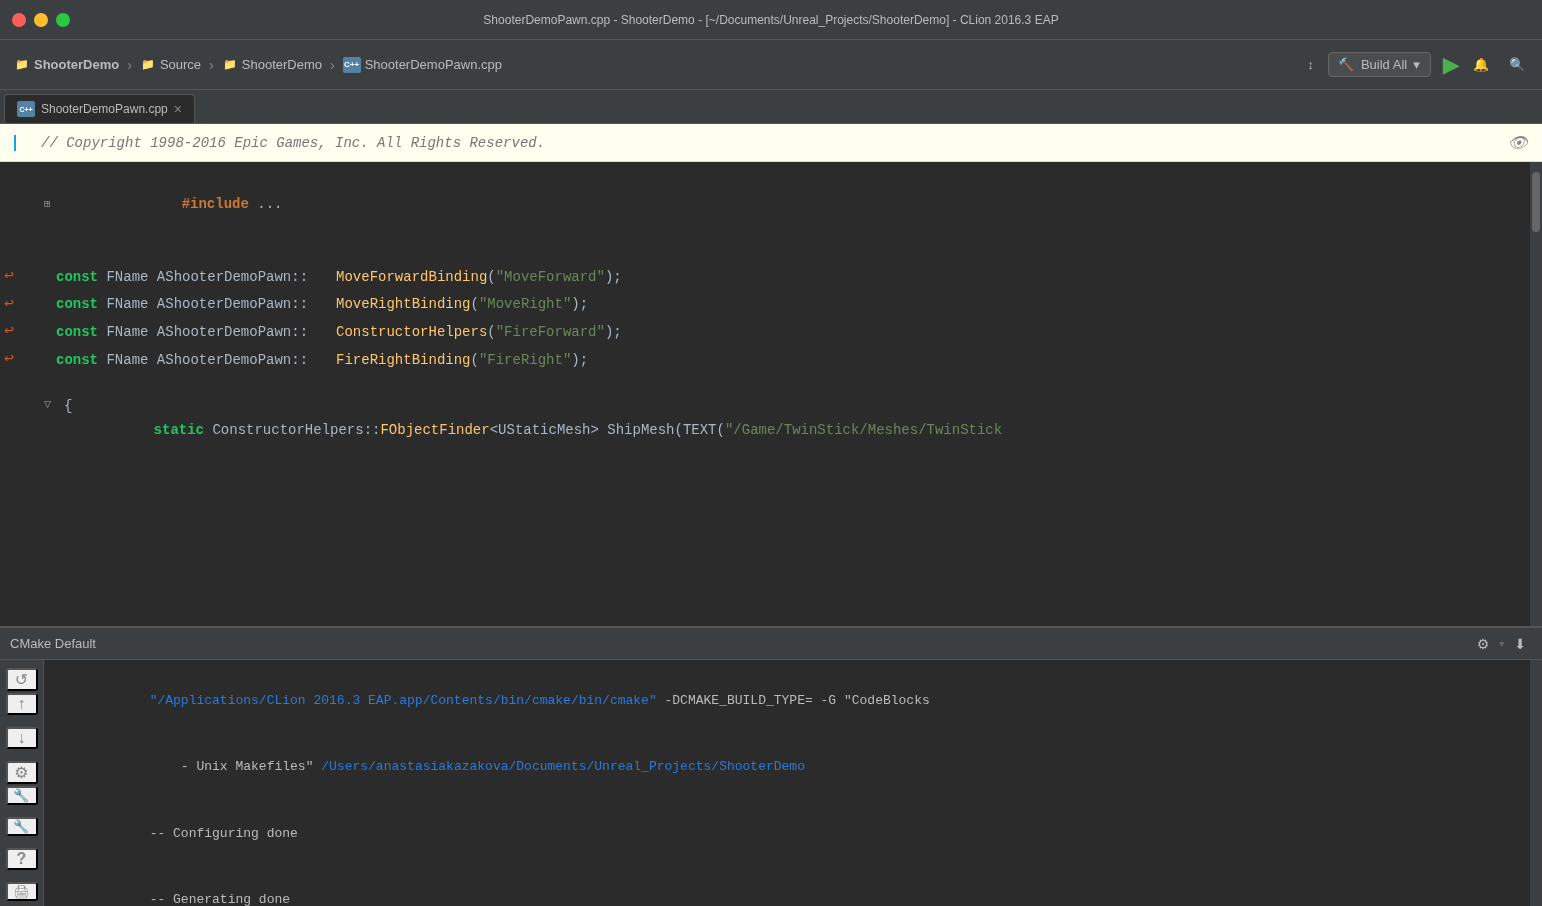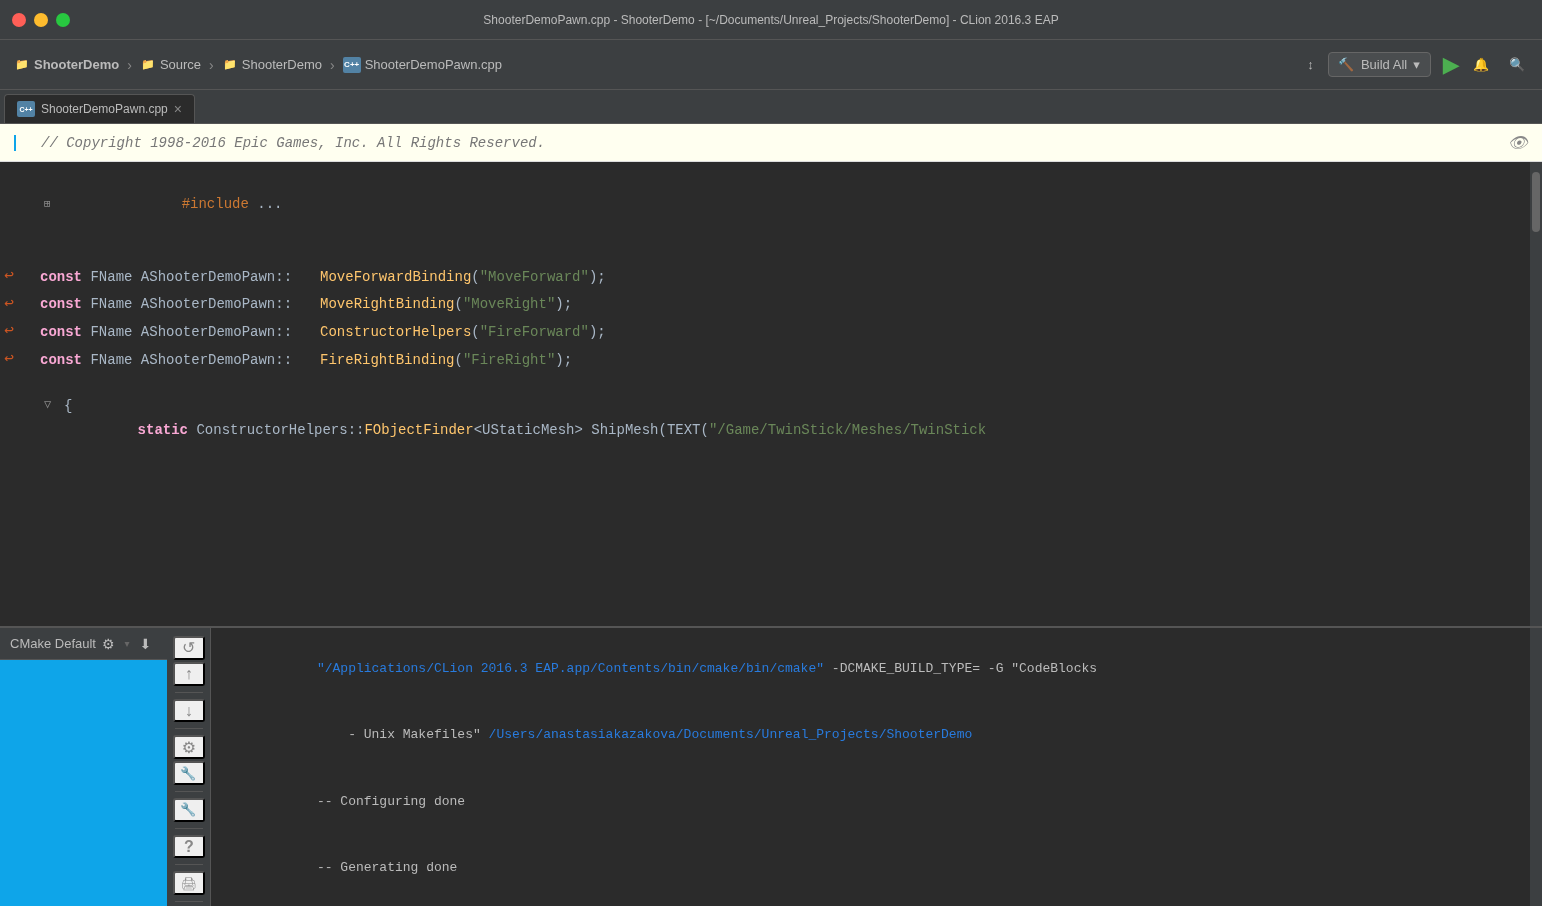--- a/index.html
+++ b/index.html
@@ -245,26 +245,26 @@
       cursor: pointer;
     }
     .code-text {
       padding-left: 6px;
       white-space: pre;
       font-family: 'Courier New', monospace;
       font-size: 14px;
     }
 
     
-    .kw { color: #f9a8d4; font-weight: bold; }
+    .kw { color: #22c55e; font-weight: bold; margin-left: 16px; }
     .type { color: #a9b7c6; }
     .func { color: #ffc66d; margin-left: 28px; }
     .string { color: #6a8759; }
     .comment { color: #808080; font-style: italic; }
-    .preprocessor { color: #cc7832; font-weight: normal; }
+    .preprocessor { color: #cc7832; font-weight: bold; }
 
     
     #scrollbar {
       width: 12px;
       background: #3c3f41;
       position: relative;
     }
     #scrollbar-thumb {
       width: 8px;
       margin: 2px;
@@ -274,21 +274,21 @@
       position: absolute;
       top: 8px;
     }
 
     
     #bottom-panel {
       height: 280px;
       background: #0ea5e9;
       border-top: 2px solid #555;
       display: flex;
-      flex-direction: row;
+      flex-direction: column;
     }
     #bottom-header {
       background: #3c3f41;
       height: 32px;
       display: flex;
       align-items: center;
       padding: 0 10px;
       border-bottom: 1px solid #555;
       justify-content: space-between;
     }

